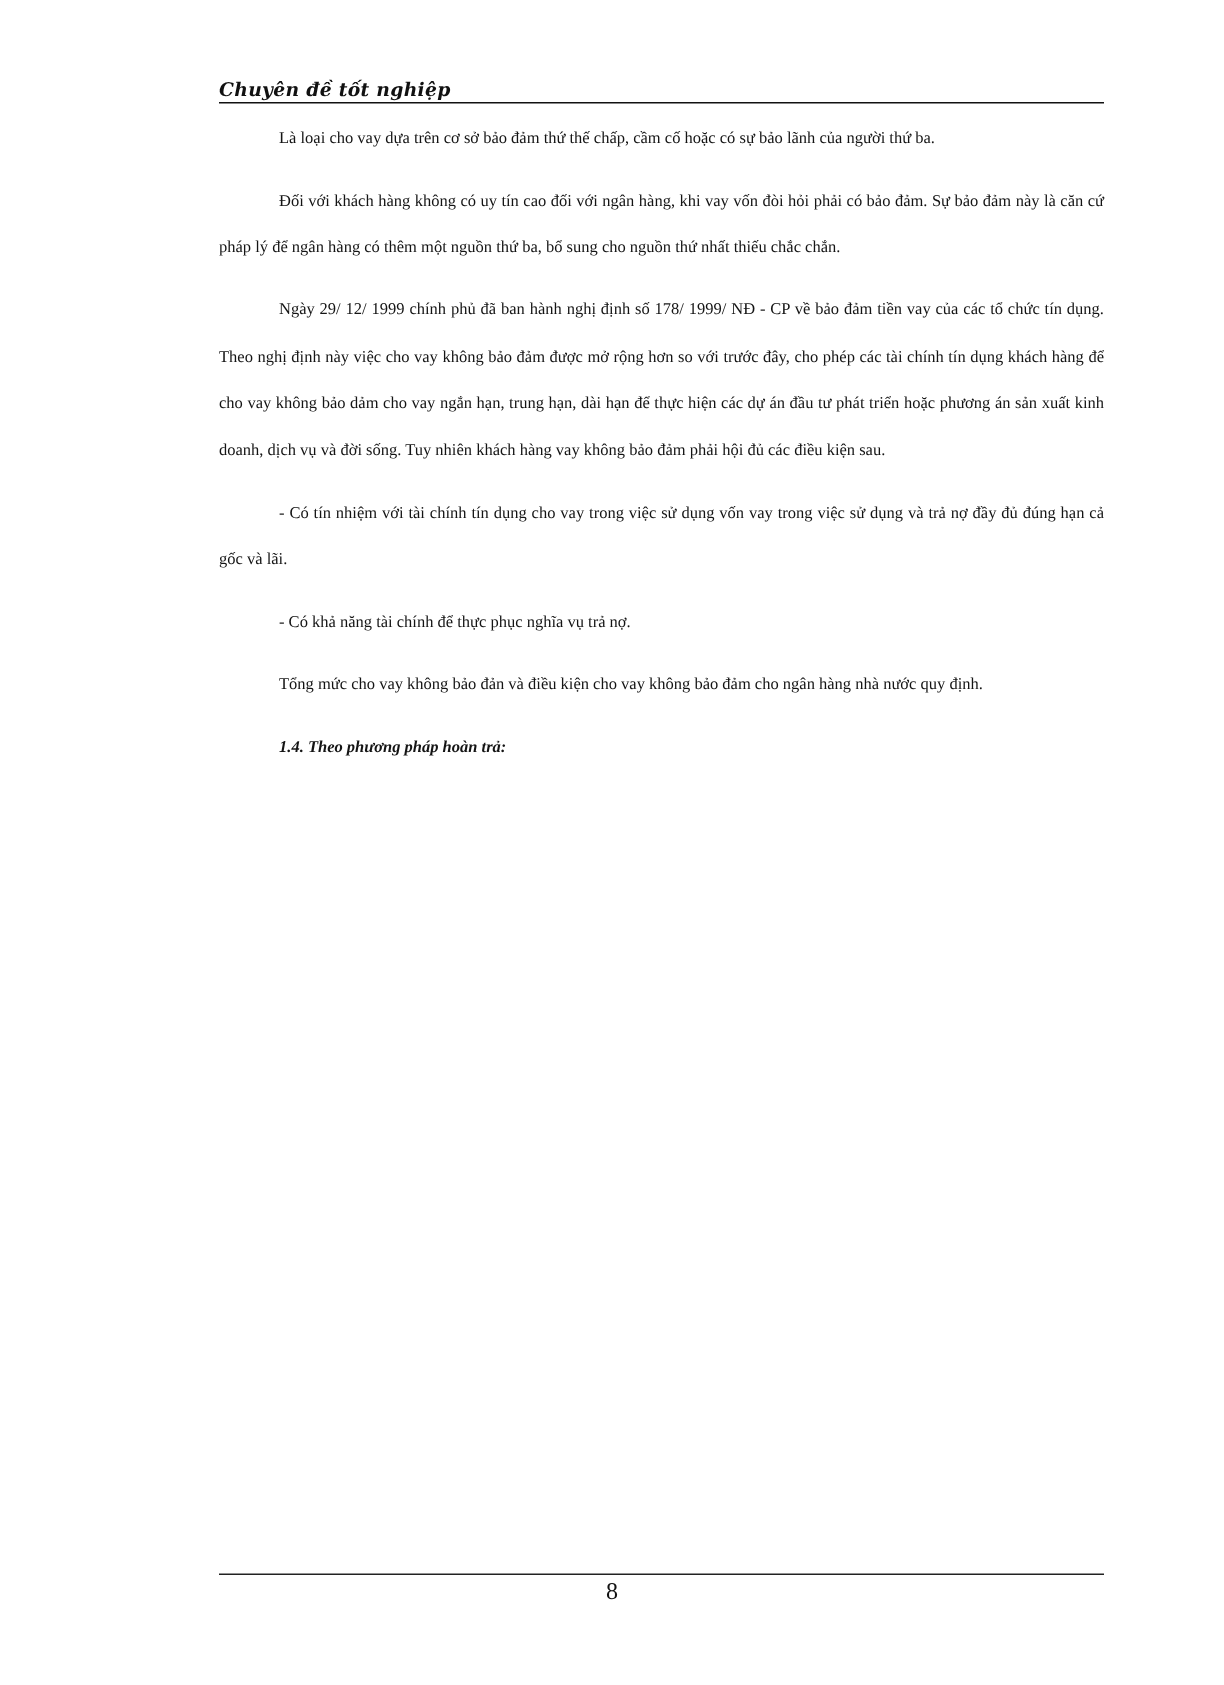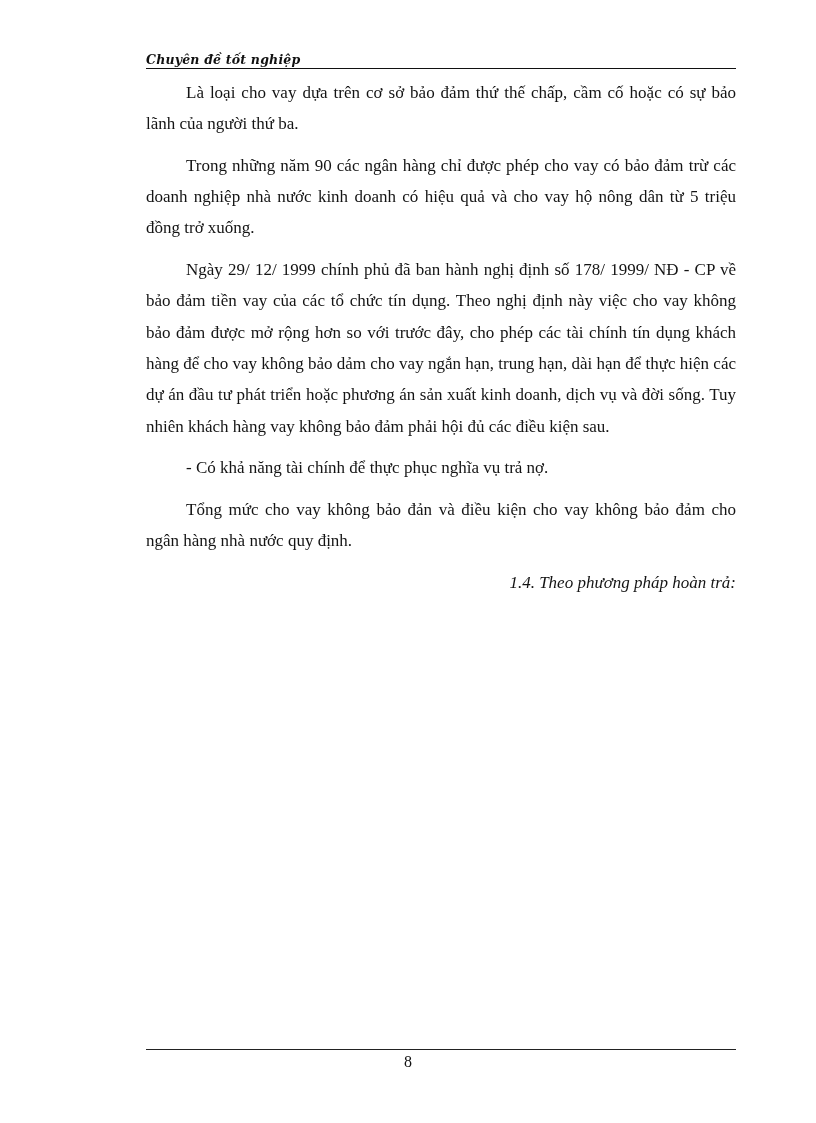--- a/index.html
+++ b/index.html
@@ -9,45 +9,46 @@
     position: absolute; left: 146px; top: 52px;
     font-family: "DejaVu Serif", serif; font-style: italic; font-weight: bold;
     font-size: 12.5px; color: #111; letter-spacing: 0.2px;
   }
   .header-rule {
     position: absolute; left: 146px; top: 68px; width: 590px; height: 0;
     border-top: 1.5px solid #111;
   }
   .body {
     position: absolute; left: 146px; top: 77px; width: 590px;
-    font-family: "Liberation Serif", serif; font-size: 17px; color: #141414;
+    font-family: "Liberation Serif", serif; font-size: 11px; color: #141414;
     line-height: 31.3px;
   }
   .body p { margin: 0 0 10.3px 0; text-align: justify; text-indent: 40px; }
-  .body p.heading { font-weight: normal; font-style: italic; text-align: right; }
+  .body p.heading { font-weight: bold; font-style: italic; text-align: left; }
   .footer-rule {
     position: absolute; left: 146px; top: 1049px; width: 590px; height: 0;
     border-top: 1.5px solid #222;
   }
   .page-number {
     position: absolute; left: 0; width: 816px; top: 1053px; text-align: center;
     font-family: "Liberation Serif", serif; font-size: 16px; color: #111;
   }
 </style>
 </head>
 <body>
 
 <div class="page">
   <div class="header-text">Chuyên đề tốt nghiệp</div>
   <div class="header-rule"></div>
 
   <div class="body">
     <p>Là loại cho vay dựa trên cơ sở bảo đảm thứ thế chấp, cầm cố hoặc có sự bảo lãnh của người thứ ba.</p>
-    <p>Trong những năm 90 các ngân hàng chỉ được phép cho vay có bảo đảm trừ các doanh nghiệp nhà nước kinh doanh có hiệu quả và cho vay hộ nông dân từ 5 triệu đồng trở xuống.</p>
+    <p>Đối với khách hàng không có uy tín cao đối với ngân hàng, khi vay vốn đòi hỏi phải có bảo đảm. Sự bảo đảm này là căn cứ pháp lý để ngân hàng có thêm  một nguồn thứ ba, bổ sung cho nguồn thứ nhất thiếu chắc chắn.</p>
     <p>Ngày 29/ 12/ 1999 chính phủ đã ban hành nghị định số 178/ 1999/ NĐ - CP về bảo đảm tiền vay của các tổ chức tín dụng. Theo nghị định này việc cho vay không bảo đảm được mở rộng hơn so với trước đây, cho phép các tài chính tín dụng khách hàng để cho vay không bảo dảm cho vay ngắn hạn, trung hạn, dài hạn để thực hiện các dự án đầu tư phát triển hoặc phương án sản xuất kinh doanh, dịch vụ và đời sống. Tuy nhiên khách hàng vay không bảo đảm phải hội đủ các điều kiện sau.</p>
+    <p>- Có tín nhiệm với tài chính tín dụng cho vay trong việc sử dụng vốn vay trong việc sử dụng và trả nợ đầy đủ đúng hạn cả gốc và lãi.</p>
     <p>- Có khả năng tài chính để thực phục nghĩa vụ trả nợ.</p>
     <p>Tổng mức cho vay không bảo đản và điều kiện cho vay không bảo đảm cho ngân hàng nhà nước quy định.</p>
     <p class="heading">1.4. Theo phương pháp hoàn trả:</p>
   </div>
 
   <div class="footer-rule"></div>
   <div class="page-number">8</div>
 </div>
 
 </body></html>

